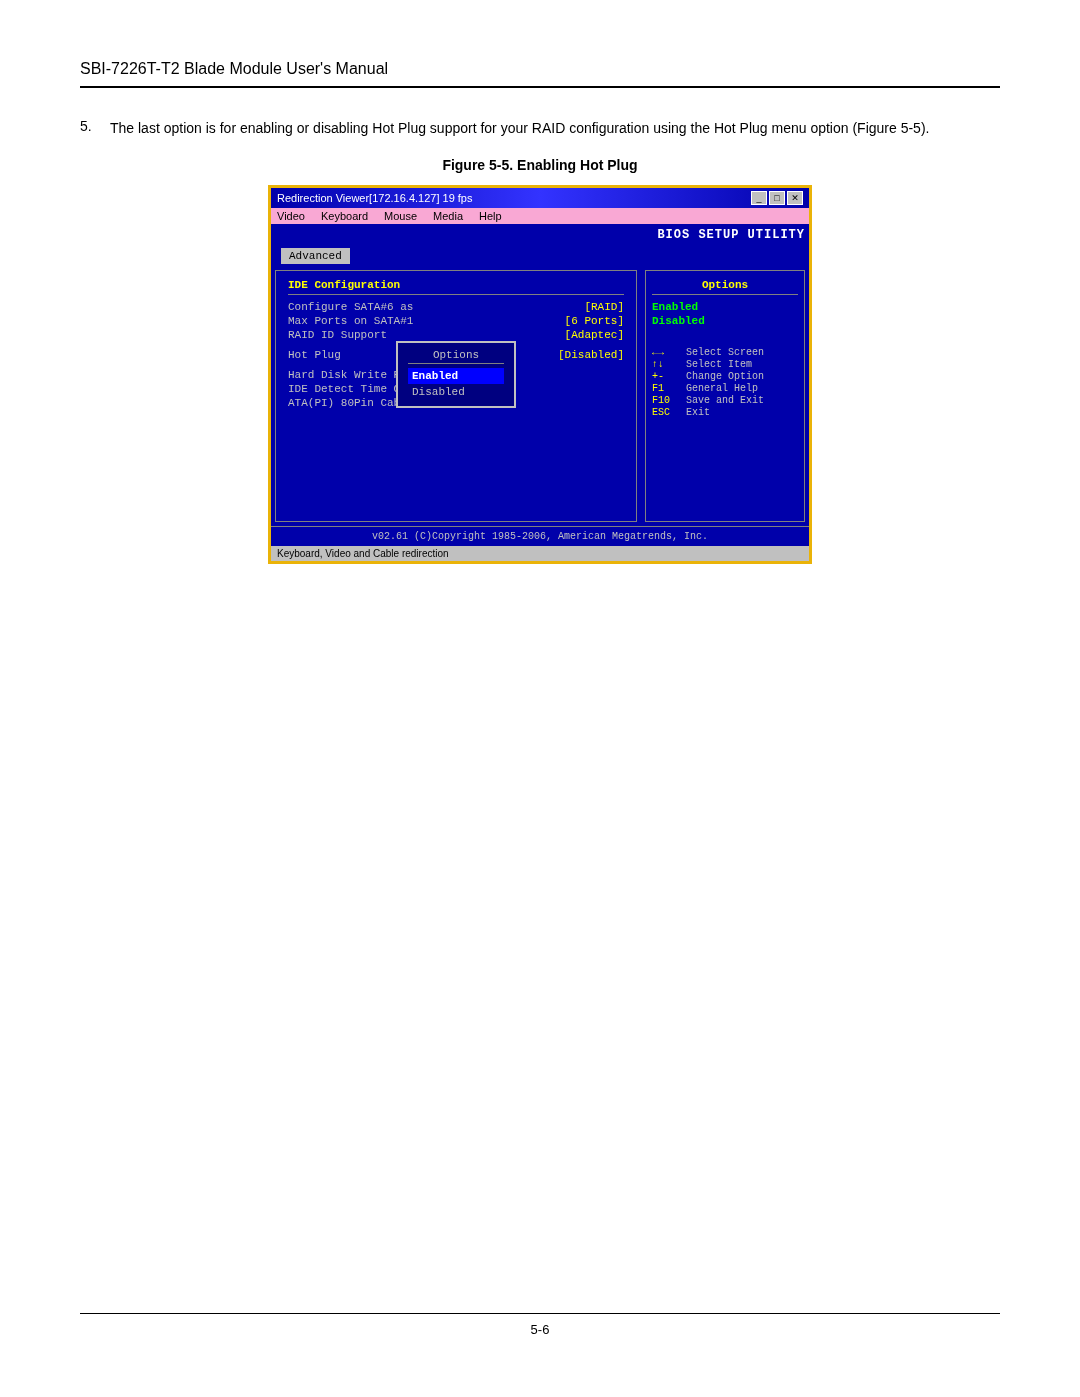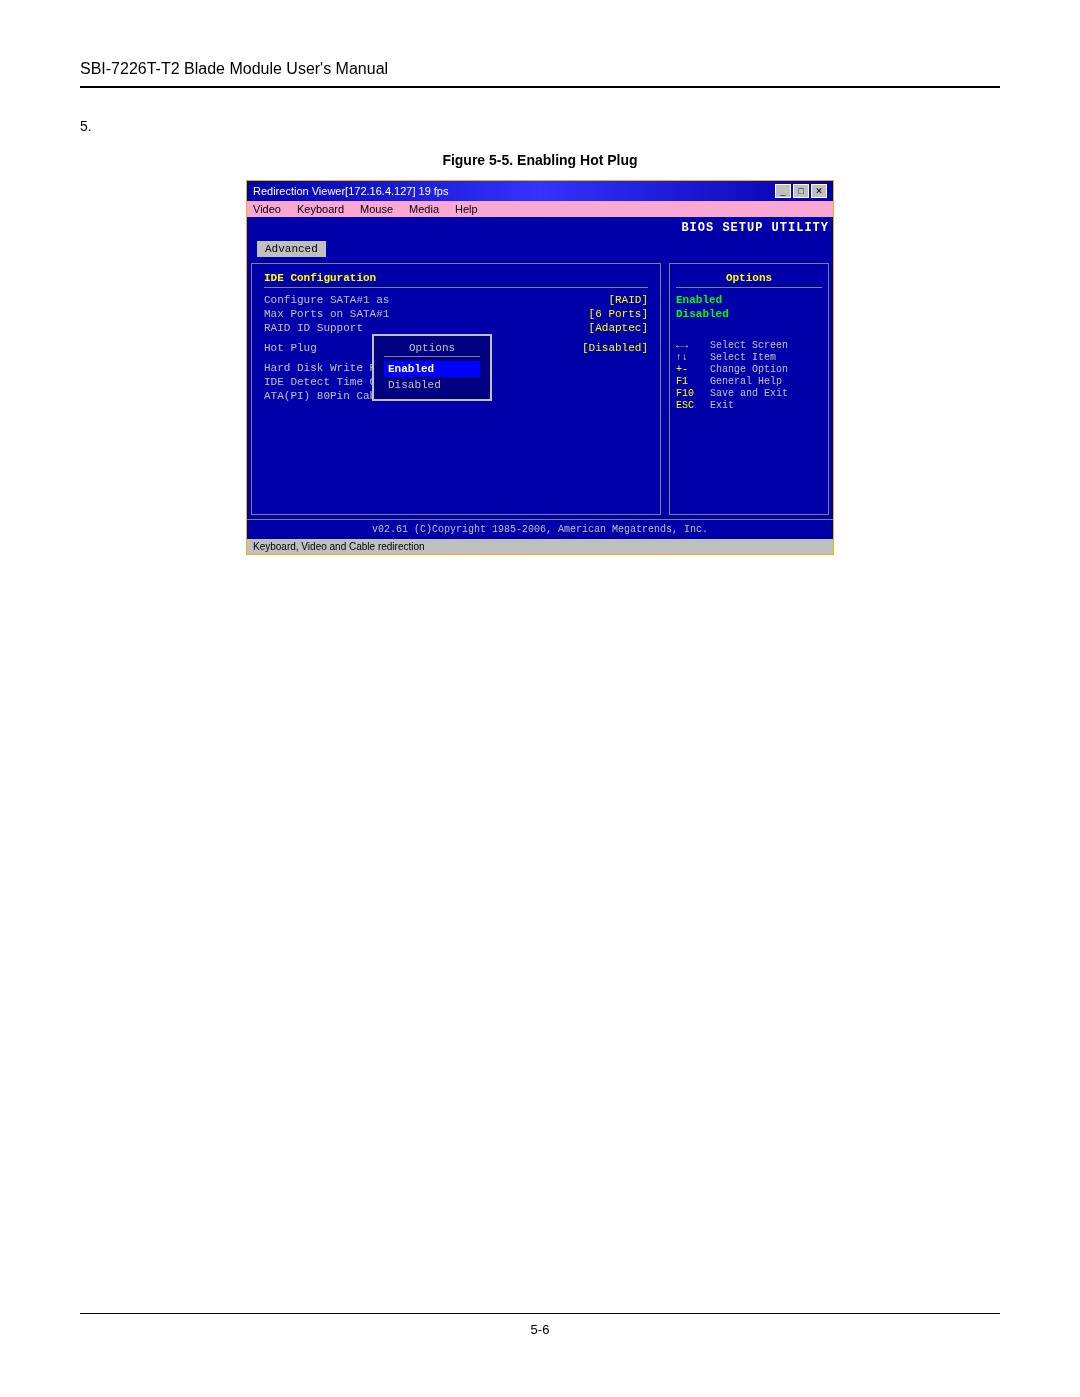--- a/index.html
+++ b/index.html
@@ -53,23 +53,23 @@
     .figure-caption {
       text-align: center;
       font-family: Arial, sans-serif;
       font-size: 14px;
       font-weight: bold;
       margin-bottom: 12px;
     }
 
     
     .screenshot-container {
-      width: 588px;
+      width: 544px;
       margin: 0 auto 30px auto;
-      border: 1px solid #eab308;
+      border: 3px solid #eab308;
       font-family: 'Courier New', Courier, monospace;
       font-size: 11px;
     }
 
     
     .title-bar {
       background: linear-gradient(to right, #0000aa, #3333ff, #0000aa);
       color: #fff;
       padding: 3px 6px;
       display: flex;
@@ -294,20 +294,21 @@
 <body>
 
 <div class="page-wrapper">
 
   <div class="page-header">
     <span class="page-header-title">SBI-7226T-T2 Blade Module User's Manual</span>
   </div>
 
   <div class="body-text-numbered">
     <span class="num">5.</span>
+    <span class="text">The last option is for enabling or disabling Hot Plug support for your RAID configuration using the Hot Plug menu option (Figure 5-5).</span>
   </div>
 
   <div class="figure-caption">Figure 5-5. Enabling Hot Plug</div>
 
   <div class="screenshot-container">
 
     <div class="title-bar">
       <span>Redirection Viewer[172.16.4.127] 19 fps</span>
       <div class="title-bar-buttons">
         <div class="title-bar-btn">_</div>
@@ -331,21 +332,21 @@
       <div class="bios-tab-bar">
         <div class="bios-tab active">Advanced</div>
       </div>
 
       <div class="bios-content">
 
         <div class="bios-left" style="position:relative;">
           <div class="bios-section-title">IDE Configuration</div>
 
           <div class="bios-row">
-            <span class="bios-row-label">Configure SATA#1 as</span>
+            <span class="bios-row-label">Configure SATA#6 as</span>
             <span class="bios-row-value">[RAID]</span>
           </div>
           <div class="bios-row">
             <span class="bios-row-label">Max Ports on SATA#1</span>
             <span class="bios-row-value">[6 Ports]</span>
           </div>
           <div class="bios-row bios-row-gap">
             <span class="bios-row-label">RAID ID Support</span>
             <span class="bios-row-value">[Adaptec]</span>
           </div>

